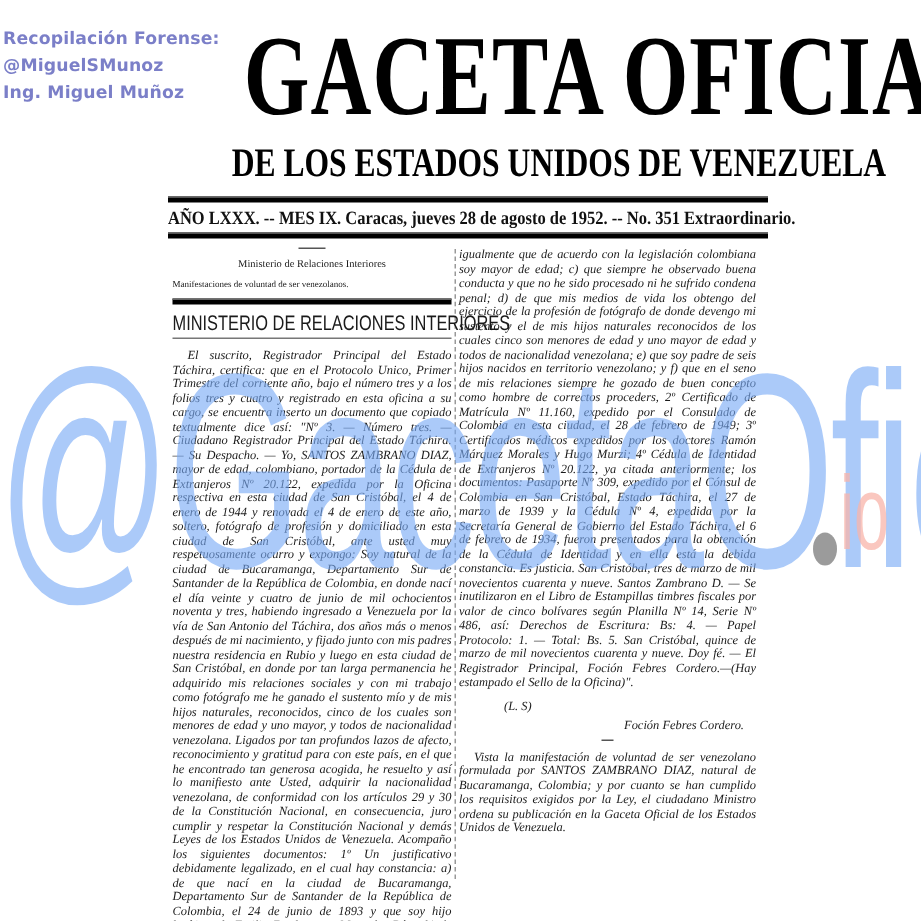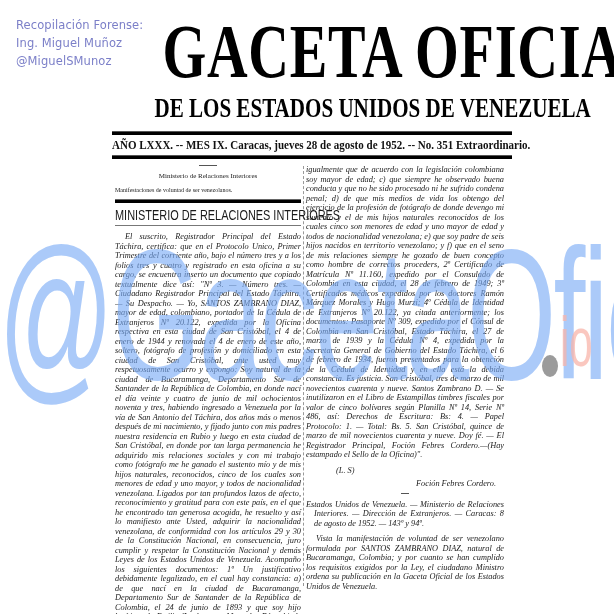--- a/index.html
+++ b/index.html
@@ -1,17 +1,17 @@
 <!DOCTYPE html>
 <html><head>
 <meta charset="utf-8">
 <style>
   html, body { margin:0; padding:0; }
   body { width:614px; height:614px; background:#ffffff; position:relative; overflow:hidden; font-family:"DejaVu Serif", serif; color:#111; }
-  .credit { position:absolute; left:16px; top:16px; font-family:"DejaVu Sans", sans-serif; font-size:11.5px; line-height:18px; color:#7b7fc8; font-weight:normal; z-index:5; letter-spacing:0.1px; }
+  .credit { position:absolute; left:2px; top:16px; font-family:"DejaVu Sans", sans-serif; font-size:11.5px; line-height:18px; color:#7b7fc8; font-weight:bold; z-index:5; letter-spacing:0.1px; }
   .masthead { position:absolute; left:110px; top:18px; width:404px; text-align:center; }
   .mast-title { font-family:"Liberation Serif", serif; font-weight:bold; font-size:76px; line-height:66px; letter-spacing:1px; transform:scaleX(0.74); transform-origin:center; white-space:nowrap; color:#000; }
   .mast-sub { font-family:"Liberation Serif", serif; font-weight:bold; font-size:27px; line-height:28px; margin-top:10px; transform:scaleX(0.78); transform-origin:center; white-space:nowrap; color:#000; }
   .rule-thick { position:absolute; left:112px; width:400px; height:3px; background:#000; border-top:1px solid #555; }
   .dateline { position:absolute; left:112px; top:138px; width:400px; font-family:"Liberation Serif", serif; font-weight:bold; font-size:12.5px; white-space:nowrap; transform:scaleX(0.88); transform-origin:left; }
   .col { position:absolute; font-family:"Liberation Serif", serif; font-size:8.3px; line-height:9.5px; color:#1a1a1a; text-align:justify; }
   .col-left { left:115px; top:165px; width:186px; }
   .col-right { left:306px; top:165px; width:198px; }
   .col-divider { position:absolute; left:303px; top:166px; width:0; height:420px; border-left:1px dashed #999; }
   .sumario-title { text-align:center; font-size:13px; letter-spacing:3px; margin:2px 0 4px; color:#111; }
@@ -30,22 +30,22 @@
   .watermark { position:absolute; left:0; top:215px; width:614px; height:200px; pointer-events:none; z-index:3; }
   .wm-main { position:absolute; left:-2px; top:0; font-family:"Liberation Sans", sans-serif; font-size:185px; line-height:200px; color:rgba(120,170,245,0.62); white-space:nowrap; transform:scaleX(0.62); transform-origin:left; letter-spacing:-4px; }
   .wm-dot { position:absolute; left:542px; top:140px; width:16px; height:22px; border-radius:50%; background:rgba(130,130,130,0.8); }
   .wm-io { position:absolute; left:560px; top:92px; font-family:"Liberation Sans", sans-serif; font-size:70px; line-height:70px; color:rgba(248,180,170,0.75); transform:scaleX(0.6); transform-origin:left; }
 </style>
 </head>
 <body>
 
 <div class="credit">
   <div>Recopilación Forense:</div>
+  <div>@MiguelSMunoz</div>
   <div>Ing. Miguel Muñoz</div>
-  <div>@MiguelSMunoz</div>
 </div>
 
 <div class="masthead">
   <div class="mast-title">GACETA OFICIAL</div>
   <div class="mast-sub">DE LOS ESTADOS UNIDOS DE VENEZUELA</div>
 </div>
 
 <div class="rule-thick" style="top:131px;"></div>
 <div class="dateline">AÑO LXXX. -- MES IX.   Caracas, jueves 28 de agosto de 1952. -- No. 351 Extraordinario.</div>
 <div class="rule-thick" style="top:155px;"></div>
@@ -60,21 +60,20 @@
   <div class="ministerio">MINISTERIO DE RELACIONES INTERIORES</div>
   <div class="rule-thin"></div>
   <p class="indent">El suscrito, Registrador Principal del Estado Táchira, certifica: que en el Protocolo Unico, Primer Trimestre del corriente año, bajo el número tres y a los folios tres y cuatro y registrado en esta oficina a su cargo, se encuentra inserto un documento que copiado textualmente dice así: "Nº 3. — Número tres. — Ciudadano Registrador Principal del Estado Táchira. — Su Despacho. — Yo, SANTOS ZAMBRANO DIAZ, mayor de edad, colombiano, portador de la Cédula de Extranjeros Nº 20.122, expedida por la Oficina respectiva en esta ciudad de San Cristóbal, el 4 de enero de 1944 y renovada el 4 de enero de este año, soltero, fotógrafo de profesión y domiciliado en esta ciudad de San Cristóbal, ante usted muy respetuosamente ocurro y expongo: Soy natural de la ciudad de Bucaramanga, Departamento Sur de Santander de la República de Colombia, en donde nací el día veinte y cuatro de junio de mil ochocientos noventa y tres, habiendo ingresado a Venezuela por la vía de San Antonio del Táchira, dos años más o menos después de mi nacimiento, y fijado junto con mis padres nuestra residencia en Rubio y luego en esta ciudad de San Cristóbal, en donde por tan larga permanencia he adquirido mis relaciones sociales y con mi trabajo como fotógrafo me he ganado el sustento mío y de mis hijos naturales, reconocidos, cinco de los cuales son menores de edad y uno mayor, y todos de nacionalidad venezolana. Ligados por tan profundos lazos de afecto, reconocimiento y gratitud para con este país, en el que he encontrado tan generosa acogida, he resuelto y así lo manifiesto ante Usted, adquirir la nacionalidad venezolana, de conformidad con los artículos 29 y 30 de la Constitución Nacional, en consecuencia, juro cumplir y respetar la Constitución Nacional y demás Leyes de los Estados Unidos de Venezuela. Acompaño los siguientes documentos: 1º Un justificativo debidamente legalizado, en el cual hay constancia: a) de que nací en la ciudad de Bucaramanga, Departamento Sur de Santander de la República de Colombia, el 24 de junio de 1893 y que soy hijo legítimo de Emilio Zambrano y Mercedes Díaz; b) de que soy mayor de veintiún años de edad é</p>
 </div>
 
 <div class="col col-right">
   <p>igualmente que de acuerdo con la legislación colombiana soy mayor de edad; c) que siempre he observado buena conducta y que no he sido procesado ni he sufrido condena penal; d) de que mis medios de vida los obtengo del ejercicio de la profesión de fotógrafo de donde devengo mi sustento y el de mis hijos naturales reconocidos de los cuales cinco son menores de edad y uno mayor de edad y todos de nacionalidad venezolana; e) que soy padre de seis hijos nacidos en territorio venezolano; y f) que en el seno de mis relaciones siempre he gozado de buen concepto como hombre de correctos proceders, 2º Certificado de Matrícula Nº 11.160, expedido por el Consulado de Colombia en esta ciudad, el 28 de febrero de 1949; 3º Certificados médicos expedidos por los doctores Ramón Márquez Morales y Hugo Murzi; 4º Cédula de Identidad de Extranjeros Nº 20.122, ya citada anteriormente; los documentos: Pasaporte Nº 309, expedido por el Cónsul de Colombia en San Cristóbal, Estado Táchira, el 27 de marzo de 1939 y la Cédula Nº 4, expedida por la Secretaría General de Gobierno del Estado Táchira, el 6 de febrero de 1934, fueron presentados para la obtención de la Cédula de Identidad y en ella está la debida constancia. Es justicia. San Cristóbal, tres de marzo de mil novecientos cuarenta y nueve. Santos Zambrano D. — Se inutilizaron en el Libro de Estampillas timbres fiscales por valor de cinco bolívares según Planilla Nº 14, Serie Nº 486, así: Derechos de Escritura: Bs: 4. — Papel Protocolo: 1. — Total: Bs. 5. San Cristóbal, quince de marzo de mil novecientos cuarenta y nueve. Doy fé. — El Registrador Principal, Foción Febres Cordero.—(Hay estampado el Sello de la Oficina)".</p>
   <p class="ls">(L. S)</p>
   <p class="sign">Foción Febres Cordero.</p>
   <div class="dash-small" style="width:8px; margin-top:4px;"></div>
-  <p class="hang">Estados Unidos de Venezuela. — Ministerio de Relaciones Interiores. — Dirección de Extranjeros. — Caracas: 8 de agosto de 1952. — 143º y 94º.</p>
   <p class="indent" style="margin-top:6px;">Vista la manifestación de voluntad de ser venezolano formulada por SANTOS ZAMBRANO DIAZ, natural de Bucaramanga, Colombia; y por cuanto se han cumplido los requisitos exigidos por la Ley, el ciudadano Ministro ordena su publicación en la Gaceta Oficial de los Estados Unidos de Venezuela.</p>
 
 </div>
 
 <div class="watermark">
   <div class="wm-main">@GacetaOficial</div>
   <div class="wm-dot"></div>
   <div class="wm-io">io</div>
 </div>
 

